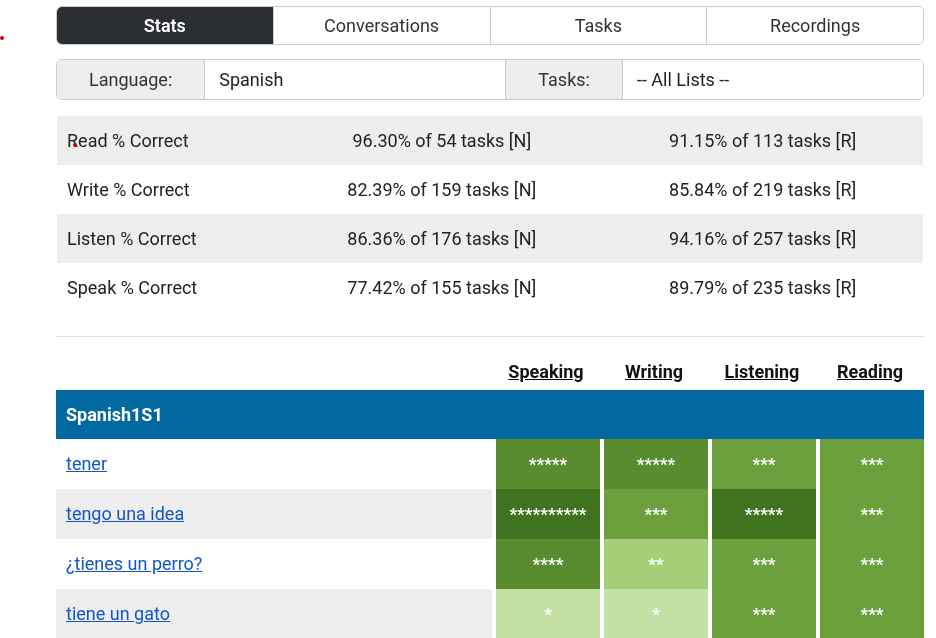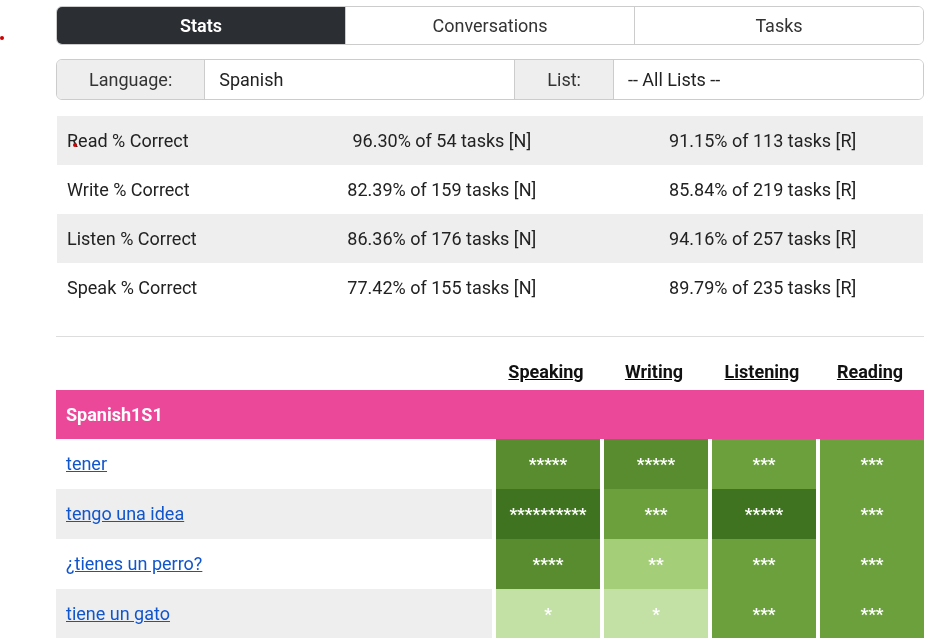--- a/index.html
+++ b/index.html
@@ -106,21 +106,21 @@
     }
     .skill-head .spacer { flex: 1; }
     .skill-head .col {
       width: 108px;
       text-align: center;
       font-weight: 700;
       font-size: 18px;
       color: #111;
     }
     .section-header {
-      background: #ec4899;
+      background: #0369a1;
       color: #fff;
       font-weight: 700;
       padding: 14px 10px;
       font-size: 18px;
       margin-top: 8px;
     }
     .skill-row {
       display: flex;
       min-height: 50px;
     }
@@ -156,26 +156,27 @@
 
 <div class="red-dot"></div>
 <div class="red-caret"></div>
 
 <div class="container">
 
   <div class="tabs">
     <div class="tab active">Stats</div>
     <div class="tab">Conversations</div>
     <div class="tab">Tasks</div>
+    <div class="tab">Recordings</div>
   </div>
 
   <div class="filters">
     <div class="filter-label">Language:</div>
     <div class="filter-value">Spanish</div>
-    <div class="filter-label">List:</div>
+    <div class="filter-label">Tasks:</div>
     <div class="filter-value">-- All Lists --</div>
   </div>
 
   <table class="stats-table">
     <tbody>
         <tr>
       <td class="stats-label">Read % Correct</td>
       <td class="stats-n">96.30% of 54 tasks [N]</td>
       <td class="stats-r">91.15% of 113 tasks [R]</td>
     </tr>

